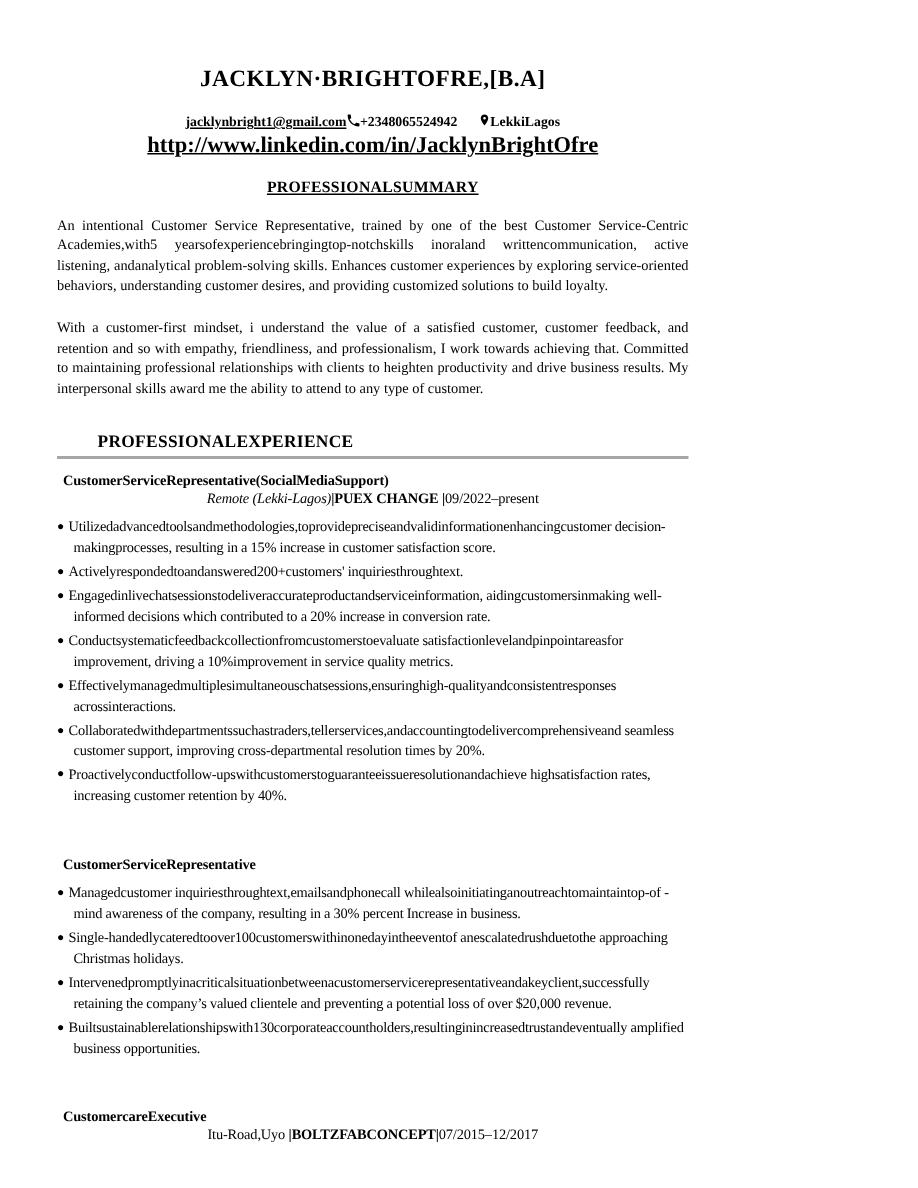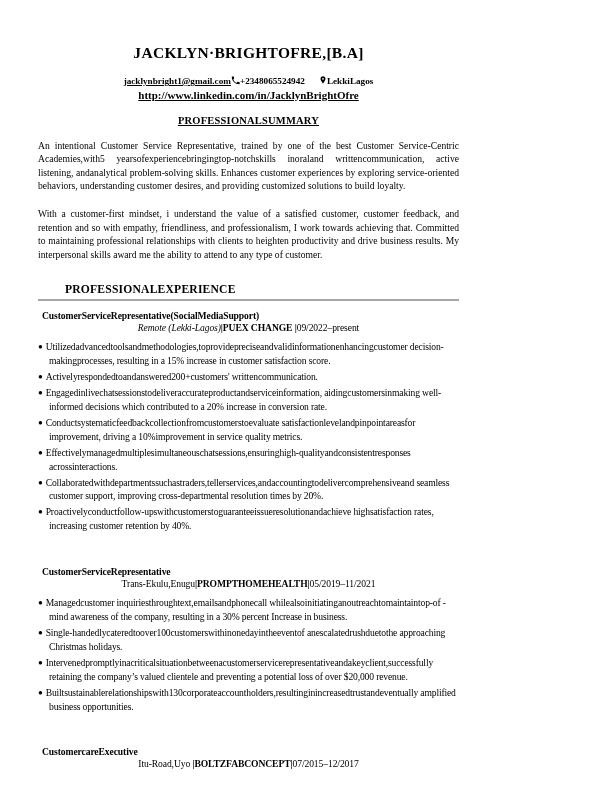--- a/index.html
+++ b/index.html
@@ -40,21 +40,21 @@
   .contact-line .u { text-decoration: underline; }
   .contact-line .gap { display: inline-block; width: 14px; }
   .ico {
     display: inline-block;
     vertical-align: -1px;
     margin: 0 0 0 0;
   }
   .ico svg { display: block; }
   .linkedin-line {
     text-align: center;
-    font-size: 11px;
+    font-size: 15px;
     font-weight: bold;
     margin-top: 1px;
   }
   .linkedin-line .u { text-decoration: underline; }
 
   
   .summary-title {
     text-align: center;
     font-size: 10.5px;
     font-weight: bold;
@@ -149,34 +149,31 @@
     <div class="section-title">PROFESSIONALEXPERIENCE</div>
     <div class="rule"></div>
 
     <div class="job">
       <div class="job-title">CustomerServiceRepresentative(SocialMediaSupport)</div>
       <div class="job-meta">
         <span class="loc">Remote (Lekki-Lagos)</span><span class="org">|</span><span class="org">PUEX CHANGE </span><span class="org">|</span><span>09/2022–present</span>
       </div>
       <div class="bullets">
         <div class="bullet tight"><span class="dot">●</span><span>Utilizedadvancedtoolsandmethodologies,toprovidepreciseandvalidinformationenhancingcustomer decision-makingprocesses, resulting in a 15% increase in customer satisfaction score.</span></div>
-        <div class="bullet tight"><span class="dot">●</span><span>Activelyrespondedtoandanswered200+customers' writtencommunication.</span></div>
+        <div class="bullet tight"><span class="dot">●</span><span>Activelyrespondedtoandanswered200+customers' inquiriesthroughtext.</span></div>
         <div class="bullet tight"><span class="dot">●</span><span>Engagedinlivechatsessionstodeliveraccurateproductandserviceinformation, aidingcustomersinmaking well-informed decisions which contributed to a 20% increase in conversion rate.</span></div>
         <div class="bullet tight"><span class="dot">●</span><span>Conductsystematicfeedbackcollectionfromcustomerstoevaluate satisfactionlevelandpinpointareasfor improvement, driving a 10%improvement in service quality metrics.</span></div>
         <div class="bullet tight"><span class="dot">●</span><span>Effectivelymanagedmultiplesimultaneouschatsessions,ensuringhigh-qualityandconsistentresponses acrossinteractions.</span></div>
         <div class="bullet tight"><span class="dot">●</span><span>Collaboratedwithdepartmentssuchastraders,tellerservices,andaccountingtodelivercomprehensiveand seamless customer support, improving cross-departmental resolution times by 20%.</span></div>
         <div class="bullet tight"><span class="dot">●</span><span>Proactivelyconductfollow-upswithcustomerstoguaranteeissueresolutionandachieve highsatisfaction rates, increasing customer retention by 40%.</span></div>
       </div>
     </div>
 
     <div class="job">
       <div class="job-title">CustomerServiceRepresentative</div>
-      <div class="job-meta">
-        <span>Trans-Ekulu,Enugu</span><span class="org">|</span><span class="org">PROMPTHOMEHEALTH</span><span class="org">|</span><span>05/2019–11/2021</span>
-      </div>
       <div class="bullets">
         <div class="bullet tight"><span class="dot">●</span><span>Managedcustomer inquiriesthroughtext,emailsandphonecall whilealsoinitiatinganoutreachtomaintaintop-of - mind awareness of the company, resulting in a 30% percent Increase in business.</span></div>
         <div class="bullet tight"><span class="dot">●</span><span>Single-handedlycateredtoover100customerswithinonedayintheeventof anescalatedrushduetothe approaching Christmas holidays.</span></div>
         <div class="bullet tight"><span class="dot">●</span><span>Intervenedpromptlyinacriticalsituationbetweenacustomerservicerepresentativeandakeyclient,successfully retaining the company’s valued clientele and preventing a potential loss of over $20,000 revenue.</span></div>
         <div class="bullet tight"><span class="dot">●</span><span>Builtsustainablerelationshipswith130corporateaccountholders,resultinginincreasedtrustandeventually amplified business opportunities.</span></div>
       </div>
     </div>
 
     <div class="job">
       <div class="job-title">CustomercareExecutive</div>

